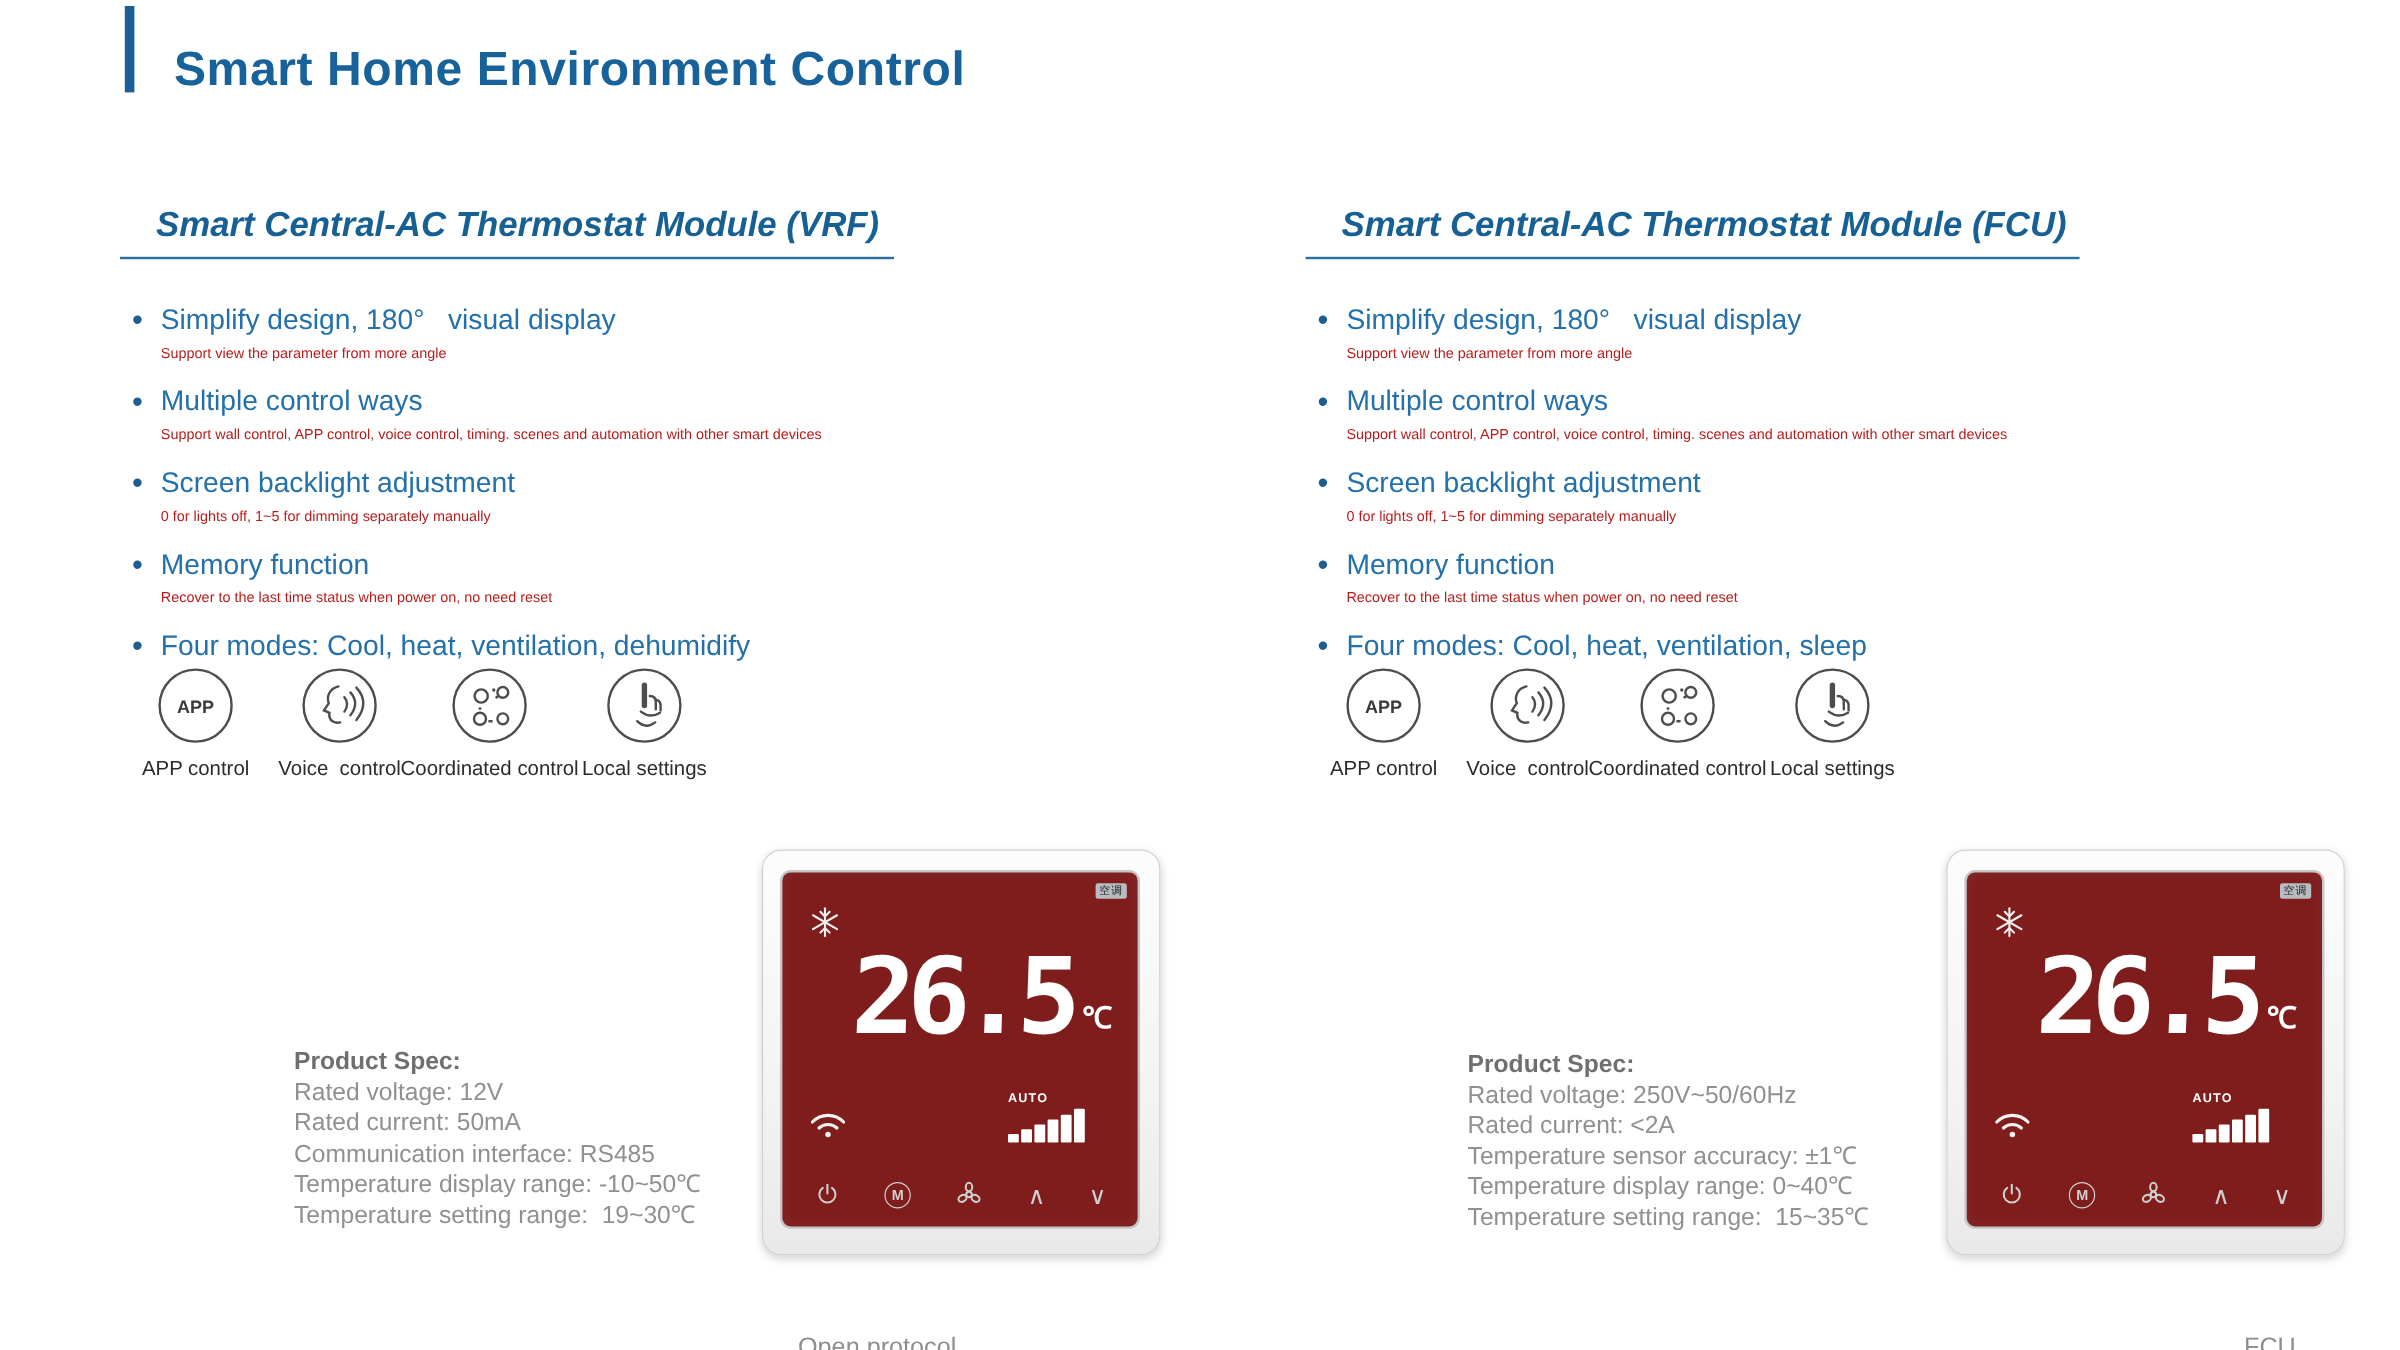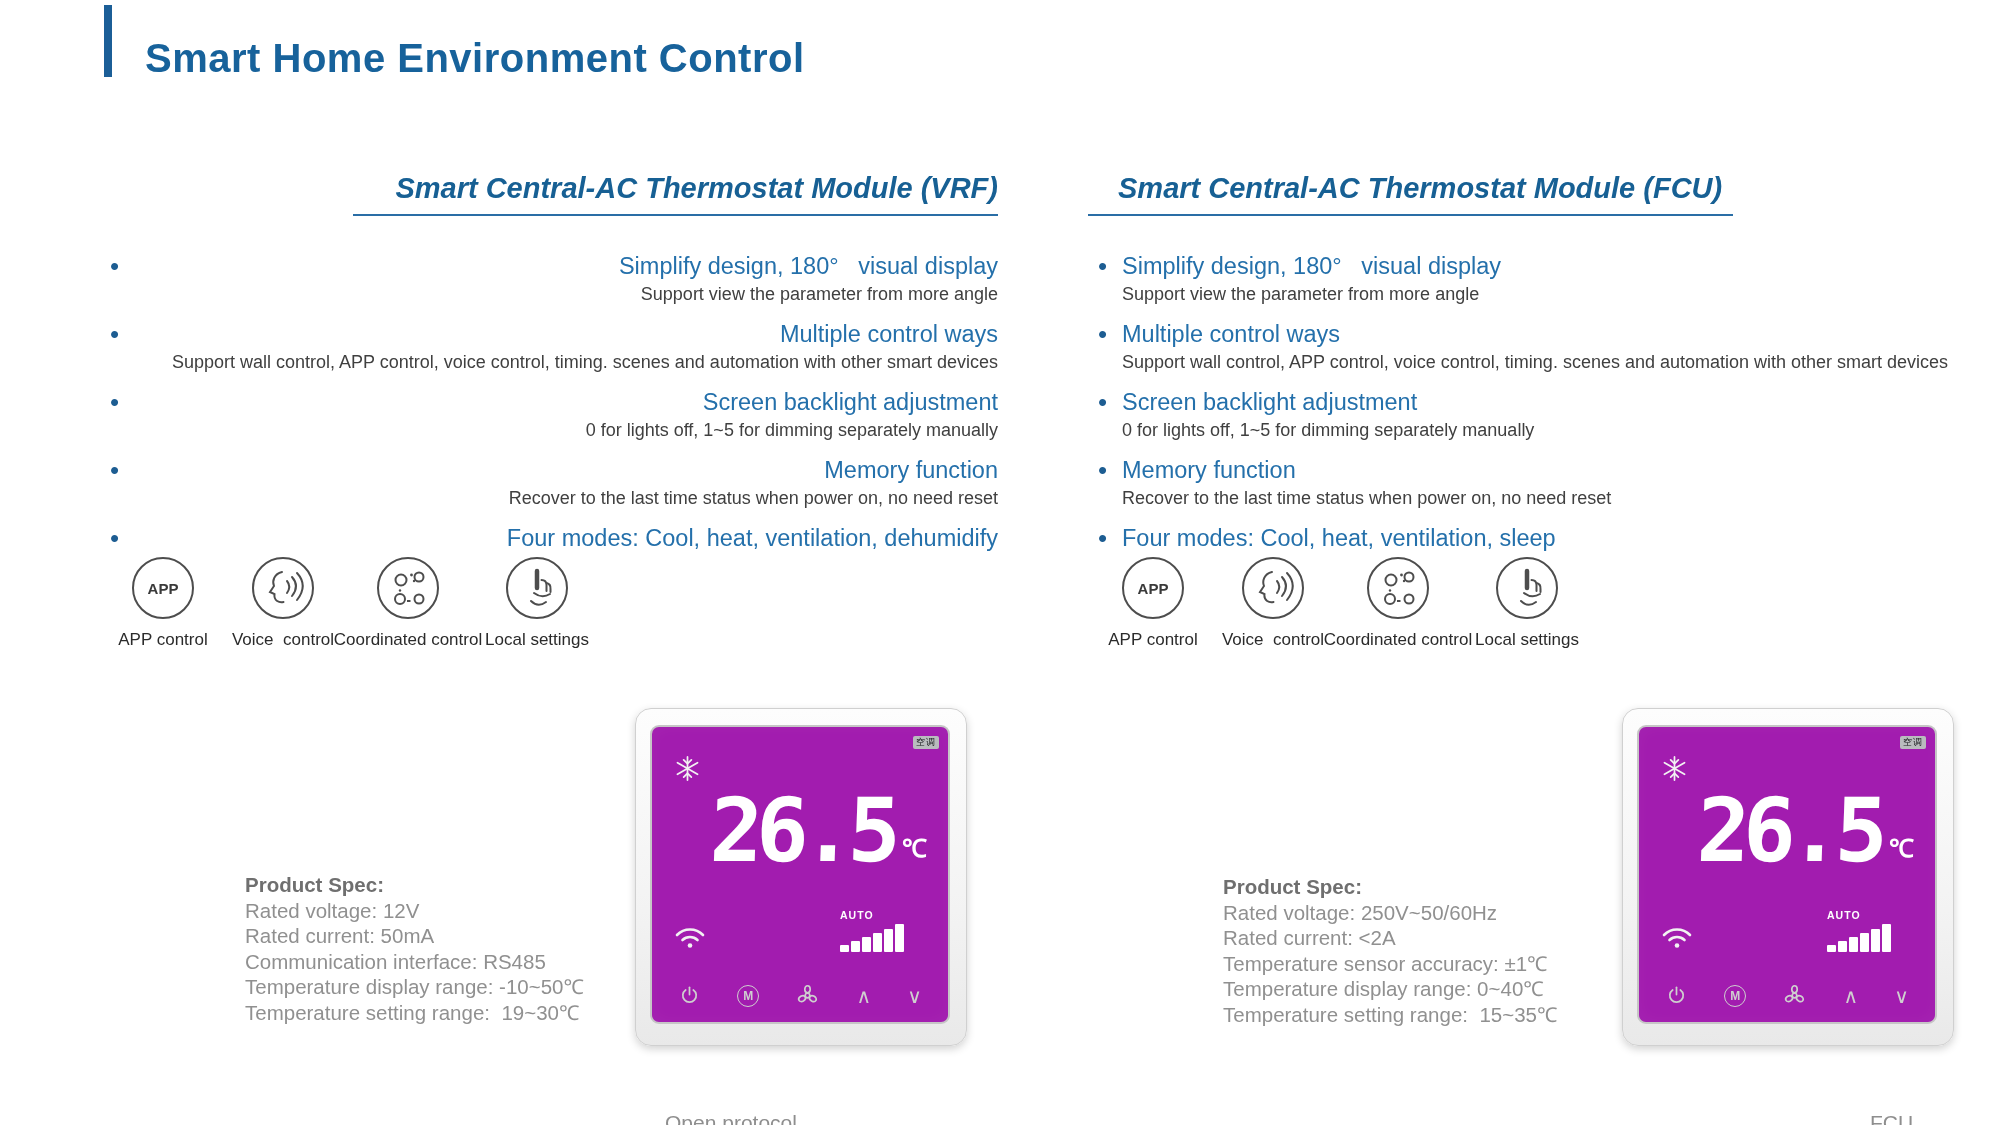--- a/index.html
+++ b/index.html
@@ -4,49 +4,49 @@
 <style>
   * { margin:0; padding:0; box-sizing:border-box; }
   html,body { width:2000px; height:1125px; background:#ffffff; font-family:"Liberation Sans", sans-serif; position:relative; overflow:hidden; }
 
   
   .accent-bar { position:absolute; left:104px; top:5px; width:8px; height:72px; background:#1b5e97; }
   .page-title { position:absolute; left:145px; top:36px; font-size:40px; font-weight:600; color:#17629b; letter-spacing:0.5px; white-space:pre;text-align:right; }
 
   
   .section { position:absolute; top:150px; width:900px; }
-  .section.left  { left:98px;text-align:right; }
+  .section.left  { left:98px; }
   .section.right { left:1086px; }
 
   .section-heading { display:inline-block; margin:22px 0 0 2px; font-size:29px; font-style:italic; font-weight:bold; color:#176094; padding:0 0 9px 30px; border-bottom:2px solid #2a6ea6; width:645px; white-space:pre; }
 
   .features { margin:36px 0 0 12px; }
   .feature { position:relative; padding-left:24px; margin-bottom:14px; }
   .feature::before { content:"\2022"; position:absolute; left:0; top:-1px; color:#1d5d92; font-size:26px; }
   .feature-title  { font-size:23.5px; line-height:28px; color:#2470ab; white-space:pre; }
-  .feature-detail { font-size:18px; line-height:23px; color:#404040; margin-top:3px; white-space:pre; }
+  .feature-detail { font-size:12px; line-height:23px; color:#b91c1c; margin-top:3px; white-space:pre; }
   .feature-detail:empty { display:none; }
 
   
   .control-item { position:absolute; top:556px; width:180px; text-align:center; }
   .control-item .cicon { display:inline-block; }
   .control-label { margin-top:6px; font-size:17px; color:#2b2b2b; white-space:pre; }
 
   
   .spec { position:absolute; color:#909090; font-size:20.5px; line-height:25.5px; }
   .spec .spec-title { font-weight:bold; color:#6f6f6f; }
   .spec div { white-space:pre; }
 
   
   .caption { position:absolute; color:#8e8e8e; font-size:21px; line-height:26px; white-space:pre; }
 
   
   .device { position:absolute; width:332px; height:338px; }
   .device-frame { position:absolute; inset:0; background:linear-gradient(180deg,#fdfdfd 0%,#f3f3f3 60%,#e9e9e9 100%); border:1px solid #d0d0d0; border-radius:16px; box-shadow:0 3px 8px rgba(0,0,0,0.18); }
-  .device-screen { position:absolute; left:17px; right:19px; top:19px; bottom:24px; background:#a21caf; border-radius:7px; box-shadow:0 0 0 2px #c6c6c6, inset 0 0 18px rgba(255,255,255,0.04);padding-left:16px; }
+  .device-screen { position:absolute; left:17px; right:19px; top:19px; bottom:24px; background:#7f1d1d; border-radius:7px; box-shadow:0 0 0 2px #c6c6c6, inset 0 0 18px rgba(255,255,255,0.04);padding-left:16px; }
 
   .scr-badge { position:absolute; right:9px; top:9px; background:#b9bcbe; color:#16181a; font-size:9px; line-height:13px; padding:0 3px; border-radius:2px; letter-spacing:1px; overflow:hidden; max-width:46px; white-space:nowrap; }
   .scr-snowflake { position:absolute; left:22px; top:28px; }
   .temp-row { position:absolute; left:58px; top:58px; display:flex; align-items:flex-end; color:#ffffff; }
   .temp-value { font-family:"DejaVu Sans Mono", monospace; font-weight:bold; font-size:88px; line-height:92px; letter-spacing:-7px; transform:skewX(-2deg); }
   .temp-unit { font-size:25px; font-weight:bold; margin:0 0 13px 8px; letter-spacing:-1px; }
   .fan-block { position:absolute; right:22px; top:182px; width:86px;margin-left:33px; }
   .fan-auto { color:#ffffff; font-size:10.5px; font-weight:bold; letter-spacing:1px; display:block; margin-bottom:3px; }
   .fan-bars { display:flex; align-items:flex-end; gap:2px; height:28px; }
   .fan-bars span { display:block; width:9px; background:#ffffff; border-radius:1px; }

